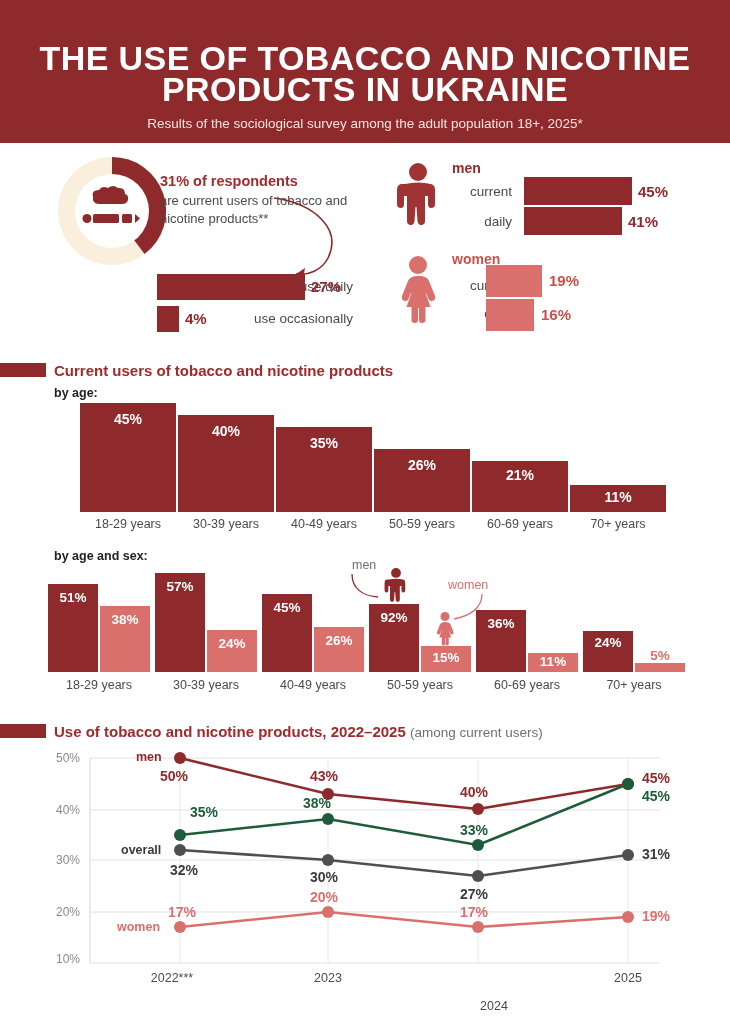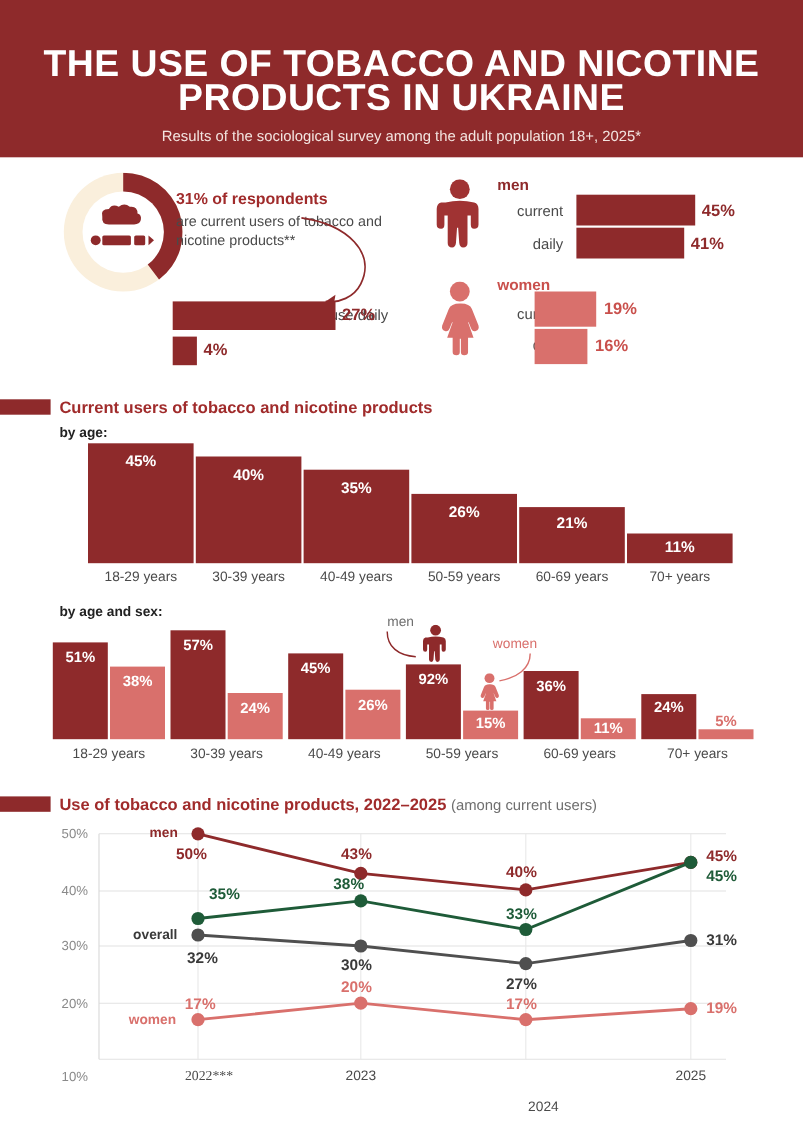--- a/index.html
+++ b/index.html
@@ -167,20 +167,21 @@
   <path d="M4 2 C 46 8, 72 34, 58 62 C 52 74, 38 80, 26 78" stroke="#8E2A2B" stroke-width="1.6" fill="none"></path>
   <path d="M26 78 l9 -6 l-2 11 Z" fill="#8E2A2B"></path>
 </svg>
 
 <div class="tl-row" style="left:0;top:274px;width:360px;">
   <div class="tl-label">use daily</div>
   <div class="tl-bar" style="width:148px;"></div>
   <div class="tl-val" style="left:311px;">27%</div>
 </div>
 <div class="tl-row" style="left:0;top:306px;width:360px;">
+  <div class="tl-label">use occasionally</div>
   <div class="tl-bar" style="width:22px;"></div>
   <div class="tl-val" style="left:185px;">4%</div>
 </div>
 
 <svg class="abs" style="left:396px;top:163px;" width="44" height="66" viewBox="0 0 44 66">
   <circle cx="22" cy="9" r="9" fill="#A03333"></circle>
   <path d="M9 21 q13 -3 26 0 q4 1 4 6 l0 14 q0 4 -4 4 q-3 0 -3 -4 l0 -8 l-3 0 l0 25 q0 4 -4 4 q-3 0 -3.5 -4 l-1 -14 l-1 0 l-1 14 q-0.5 4 -3.5 4 q-4 0 -4 -4 l0 -25 l-3 0 l0 8 q0 4 -3 4 q-4 0 -4 -4 l0 -14 q0 -5 4 -6 Z" fill="#A03333"></path>
 </svg>
 <div class="mw-group-label" style="left:452px;top:160px;color:#8E2A2B;">men</div>
 <div class="mw-row-label" style="left:432px;top:184px;">current</div>
@@ -294,21 +295,21 @@
   <div class="sec-swatch"></div>
   <div class="sec-title"><span>Use of tobacco and nicotine products, 2022–2025</span> <span class="sub">(among current users)</span></div>
 </div>
 
 <div class="abs" id="line-chart">
 
   <div class="ytick" style="left:42px;top:11px;">50%</div>
   <div class="ytick" style="left:42px;top:63px;">40%</div>
   <div class="ytick" style="left:42px;top:113px;">30%</div>
   <div class="ytick" style="left:42px;top:165px;">20%</div>
-  <div class="ytick" style="left:42px;top:232px;">10%</div>
+  <div class="ytick" style="left:42px;top:212px;">10%</div>
 
   <svg width="730" height="250" viewBox="0 0 730 250" style="position:absolute;left:0;top:0;">
 
     <line x1="90" y1="18" x2="660" y2="18" stroke="#e2e2e2" stroke-width="1"></line>
     <line x1="90" y1="70" x2="660" y2="70" stroke="#e2e2e2" stroke-width="1"></line>
     <line x1="90" y1="120" x2="660" y2="120" stroke="#e2e2e2" stroke-width="1"></line>
     <line x1="90" y1="172" x2="660" y2="172" stroke="#e2e2e2" stroke-width="1"></line>
     <line x1="90" y1="223" x2="660" y2="223" stroke="#e2e2e2" stroke-width="1"></line>
     <line x1="90" y1="18" x2="90" y2="223" stroke="#d8d8d8" stroke-width="1"></line>
     <line x1="180" y1="18" x2="180" y2="223" stroke="#e8e8e8" stroke-width="1"></line>
@@ -358,17 +359,17 @@
   <div class="pt-label" style="left:170px;top:122px;color:#3a3a3a;">32%</div>
   <div class="pt-label" style="left:310px;top:129px;color:#3a3a3a;">30%</div>
   <div class="pt-label" style="left:460px;top:146px;color:#3a3a3a;">27%</div>
   <div class="pt-label" style="left:642px;top:106px;color:#3a3a3a;">31%</div>
 
   <div class="pt-label" style="left:168px;top:164px;color:#D9706C;">17%</div>
   <div class="pt-label" style="left:310px;top:149px;color:#D9706C;">20%</div>
   <div class="pt-label" style="left:460px;top:164px;color:#D9706C;">17%</div>
   <div class="pt-label" style="left:642px;top:168px;color:#D9706C;">19%</div>
 
-  <div class="xtick" style="left:150px;top:231px;font-family:Liberation Serif, serif;">2022***</div>
+  <div class="xtick" style="left:132px;top:231px;">2022***</div>
   <div class="xtick" style="left:288px;top:231px;">2023</div>
   <div class="xtick" style="left:454px;top:231px;margin-top:28px;">2024</div>
   <div class="xtick" style="left:588px;top:231px;">2025</div>
 </div>
 
 </body></html>

